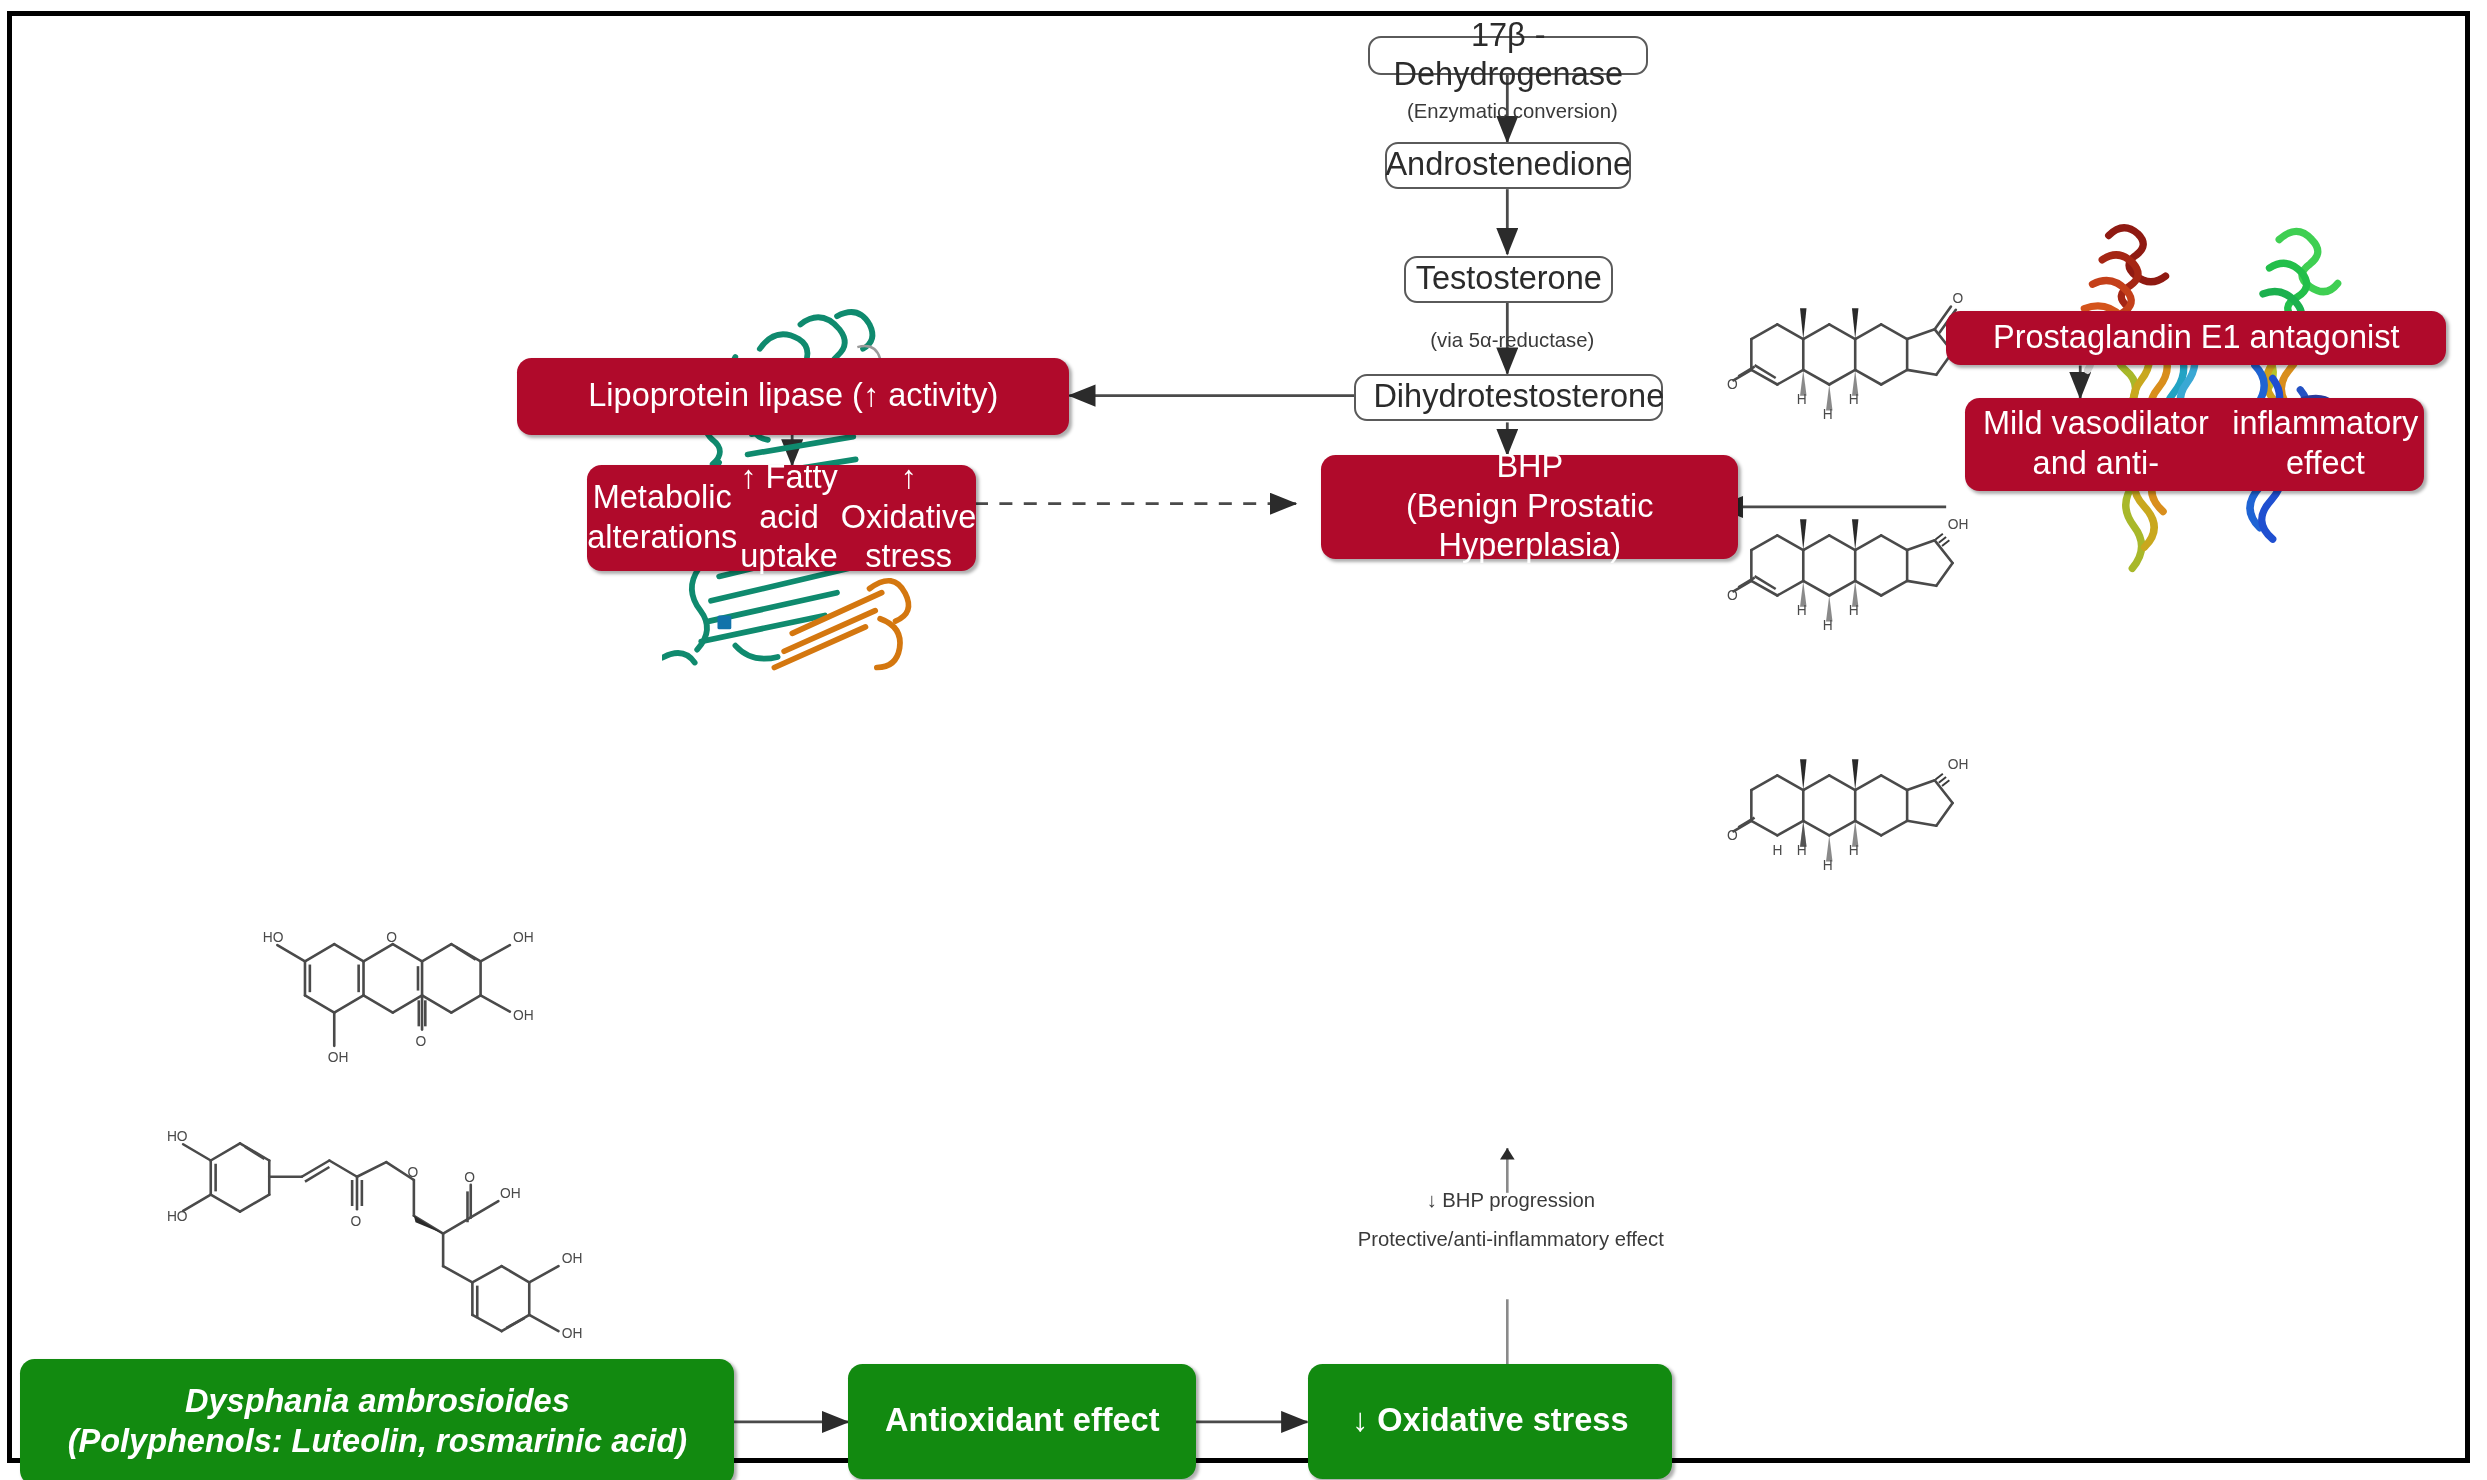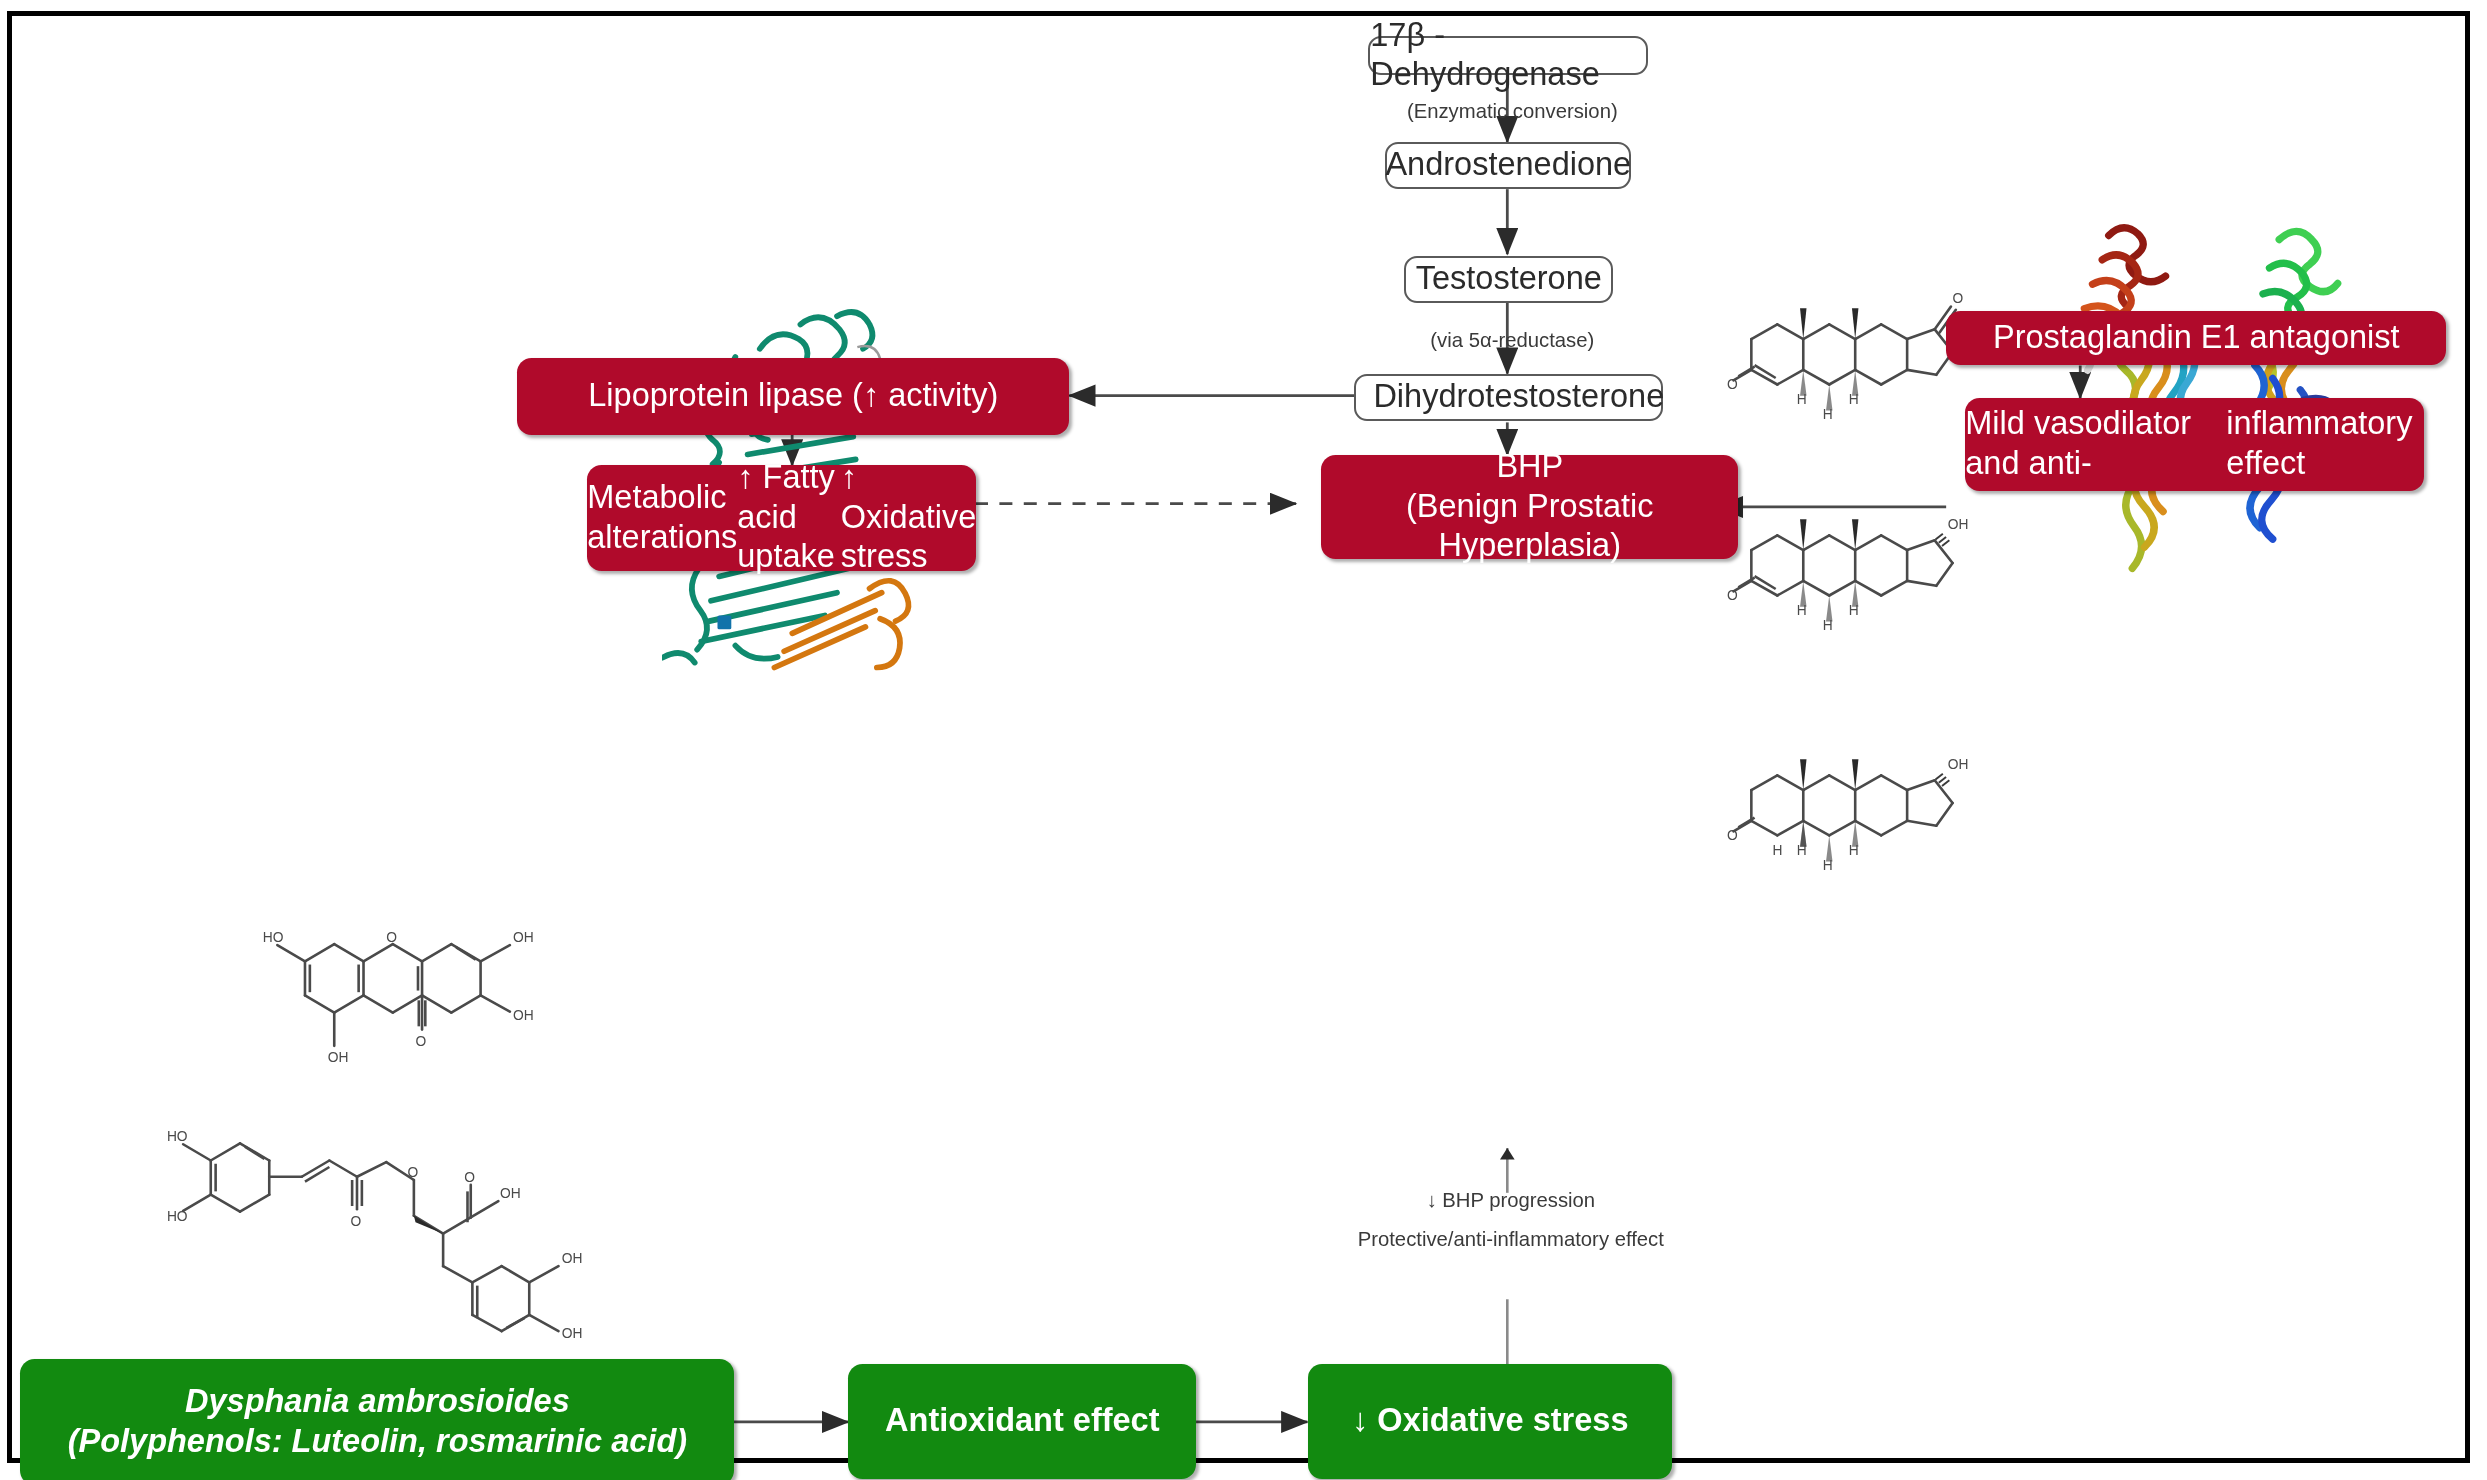--- a/index.html
+++ b/index.html
@@ -21,21 +21,21 @@
     background:#ffffff;
   }
 
   
   .node{
     position:absolute;
     box-sizing:border-box;
     display:flex;
     align-items:center;
     justify-content:center;
-    text-align:left;
+    text-align:center;
     line-height:1.22;
   }
   .node-white{
     background:#ffffff;
     border:2.4px solid #5a5a5a;
     border-radius:13px;
     color:#2b2b2b;
     font-size:32.5px;
     font-weight:400;
   }
@@ -464,21 +464,21 @@
 
     <div class="node node-green italic" style="left:8.1px;top:1343px;width:714px;height:126px;flex-direction:column;">
       <span>Dysphania ambrosioides</span>
       <span>(Polyphenols: Luteolin, rosmarinic acid)</span>
     </div>
 
     <div class="node node-green" style="left:836px;top:1348px;width:348px;height:115px;">
       <span>Antioxidant effect</span>
     </div>
 
-    <div class="node node-green" style="left:1296px;top:1348px;width:364px;height:115px;border-radius:14px;">
+    <div class="node node-green" style="left:1296px;top:1348px;width:364px;height:115px;">
       <span>↓ Oxidative stress</span>
     </div>
 
     <div class="edge-label" style="left:1378px;top:81px;width:244px;">(Enzymatic conversion)</div>
 
     <div class="edge-label" style="left:1386px;top:310px;width:228px;">(via 5α-reductase)</div>
 
     <div class="edge-label" style="left:1300px;top:1170px;width:397px;">↓ BHP progression</div>
 
     <div class="edge-label" style="left:1300px;top:1209px;width:397px;">Protective/anti-inflammatory effect</div>

